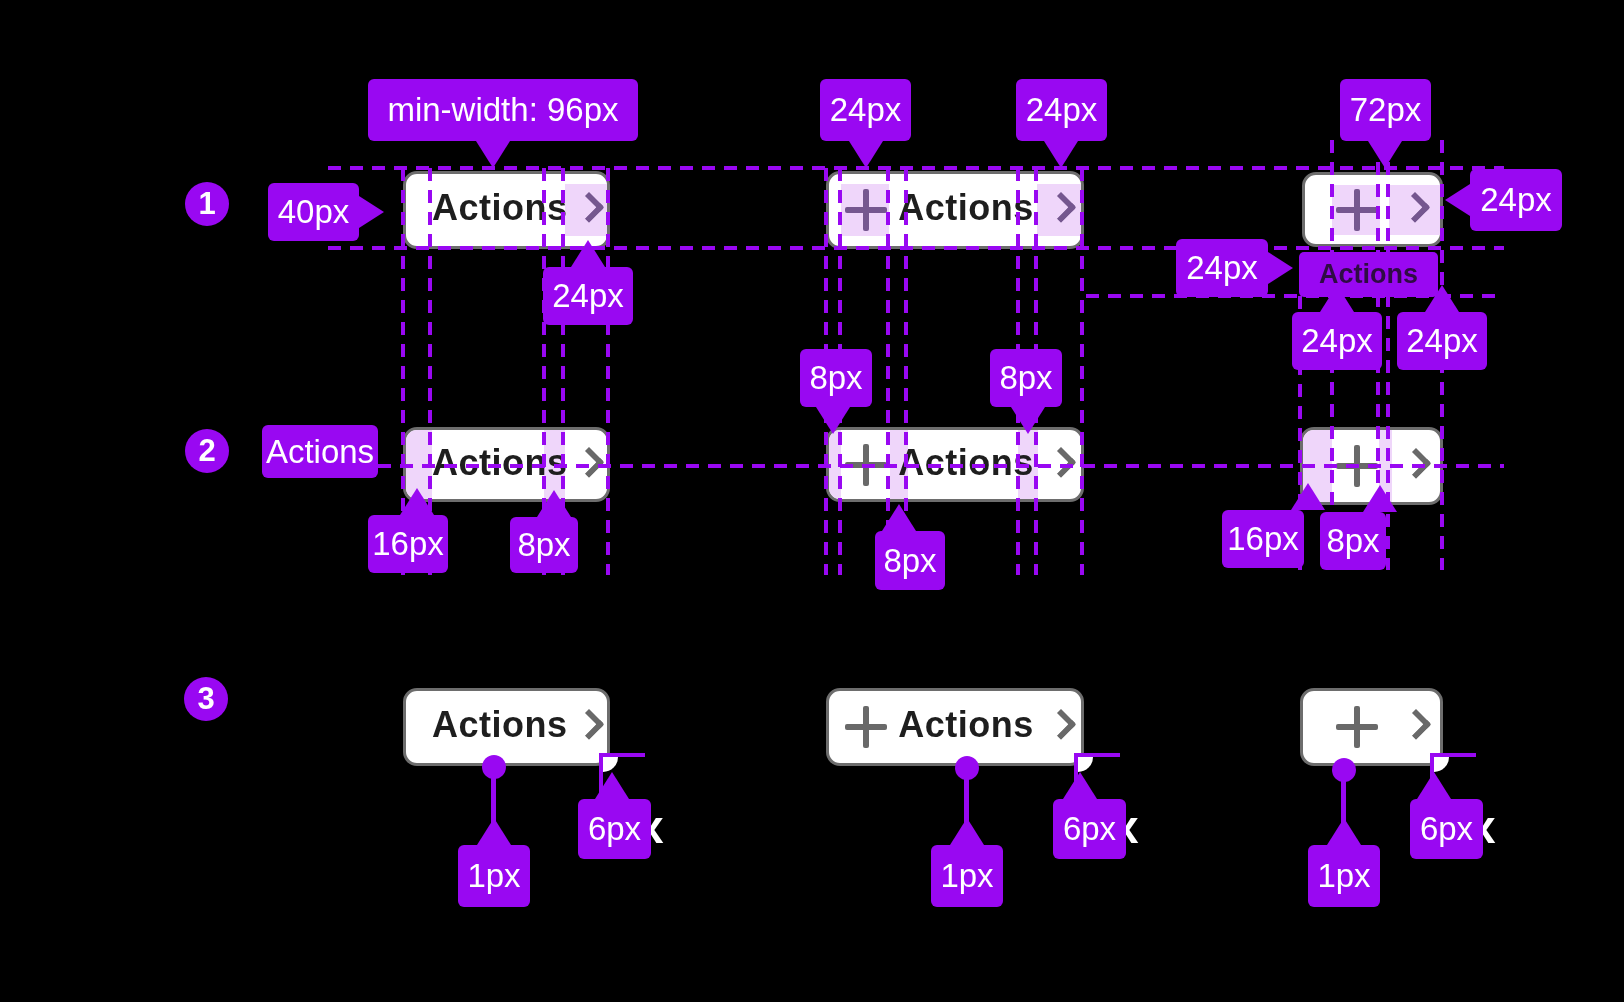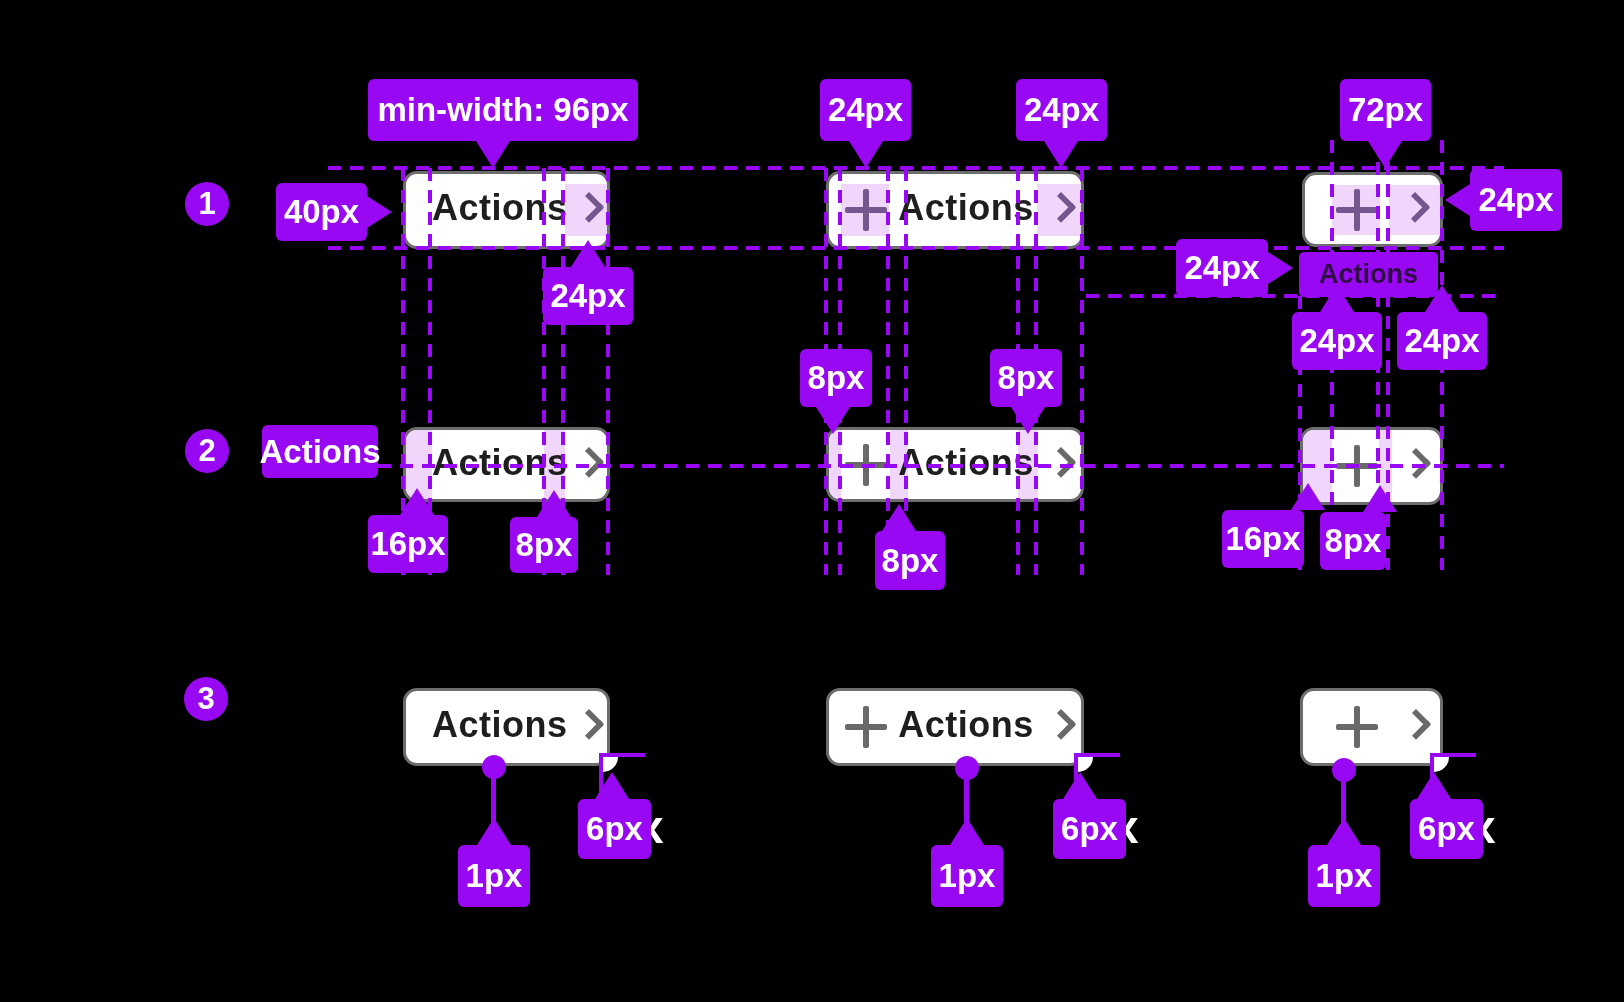--- a/index.html
+++ b/index.html
@@ -32,21 +32,21 @@
     border-top:6px solid currentColor;border-right:6px solid currentColor;
     border-top-right-radius:3px;transform:translateY(-62%) rotate(45deg);}
   .plus{position:absolute;width:42px;height:42px;top:50%;margin-top:-21px;}
   .plus::before{content:"";position:absolute;left:0;top:18px;width:42px;height:6px;background:currentColor;border-radius:2px;}
   .plus::after{content:"";position:absolute;left:18px;top:0;width:6px;height:42px;background:currentColor;border-radius:2px;}
   .i-hl{color:var(--icon-hl);} .i-gray{color:var(--icon-gray);}
 
   
   .badge{position:absolute;background:var(--purple);color:#fff;border-radius:6px;
     display:flex;align-items:center;justify-content:center;
-    font-size:33px;font-weight:700;z-index:6;white-space:nowrap;}
+    font-size:33px;font-weight:400;z-index:6;white-space:nowrap;}
   .tail-d{position:absolute;top:100%;width:0;height:0;
     border-left:17px solid transparent;border-right:17px solid transparent;border-top:27px solid var(--purple);}
   .tail-u{position:absolute;bottom:100%;width:0;height:0;
     border-left:17px solid transparent;border-right:17px solid transparent;border-bottom:27px solid var(--purple);}
   .tail-r{position:absolute;left:100%;top:50%;transform:translateY(-50%);width:0;height:0;
     border-top:16px solid transparent;border-bottom:16px solid transparent;border-left:25px solid var(--purple);}
   .tail-l{position:absolute;right:100%;top:50%;transform:translateY(-50%);width:0;height:0;
     border-top:16px solid transparent;border-bottom:16px solid transparent;border-right:25px solid var(--purple);}
 
   .circle{position:absolute;width:44px;height:44px;border-radius:50%;background:var(--purple);
@@ -189,21 +189,21 @@
       <i class="tail-d" style="left:29px;"></i>
   </div>
   <div class="badge" style="left:1016px;top:79px;width:91px;height:62px;">
     <span>24px</span>
       <i class="tail-d" style="left:28px;"></i>
   </div>
   <div class="badge" style="left:1340px;top:79px;width:91px;height:62px;">
     <span>72px</span>
       <i class="tail-d" style="left:28px;"></i>
   </div>
-  <div class="badge" style="left:276px;top:183px;width:91px;height:58px;">
+  <div class="badge" style="left:268px;top:183px;width:91px;height:58px;">
     <span>40px</span>
       <i class="tail-r"></i>
   </div>
   <div class="badge" style="left:1470px;top:169px;width:92px;height:62px;">
     <span>24px</span>
       <i class="tail-l"></i>
   </div>
   <div class="badge" style="left:543px;top:267px;width:90px;height:58px;">
     <span>24px</span>
       <i class="tail-u" style="left:28px;"></i>

